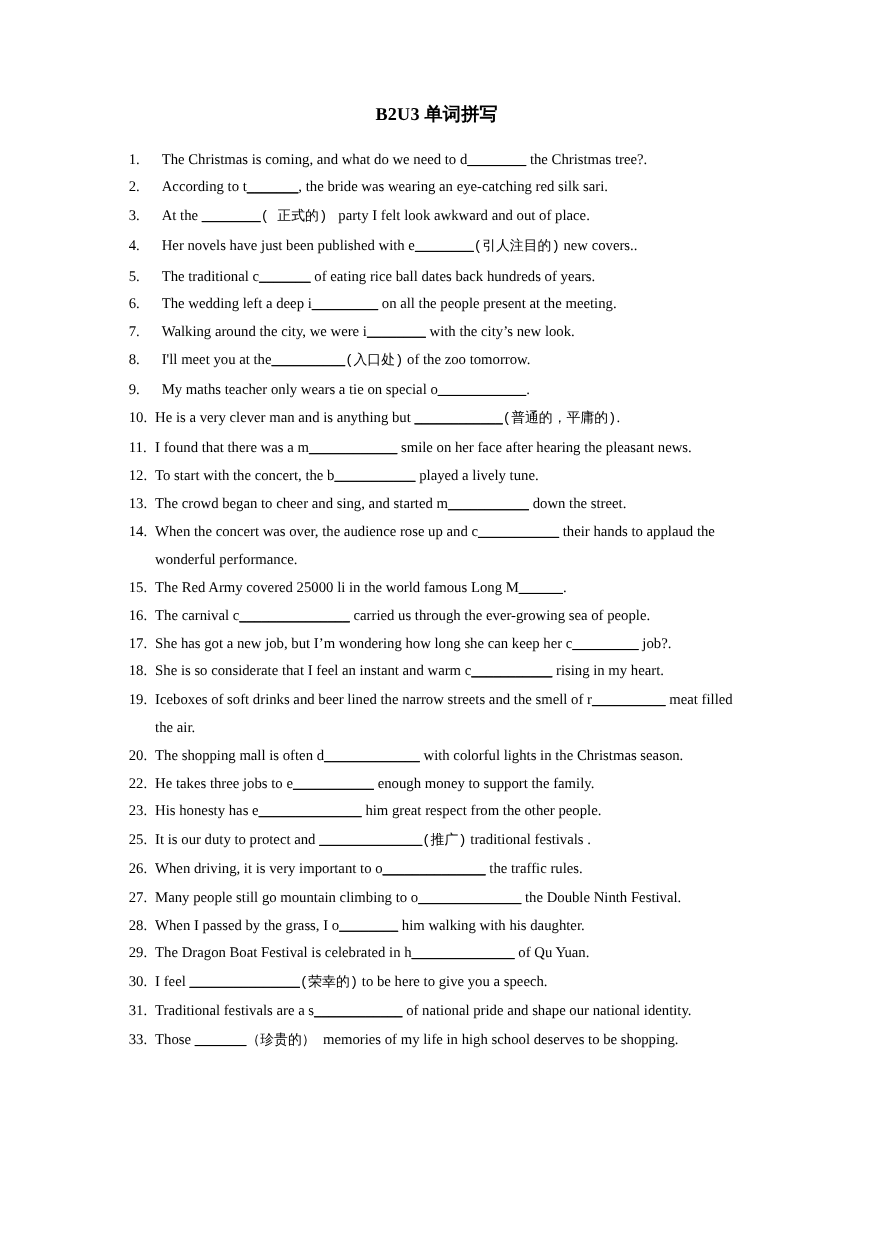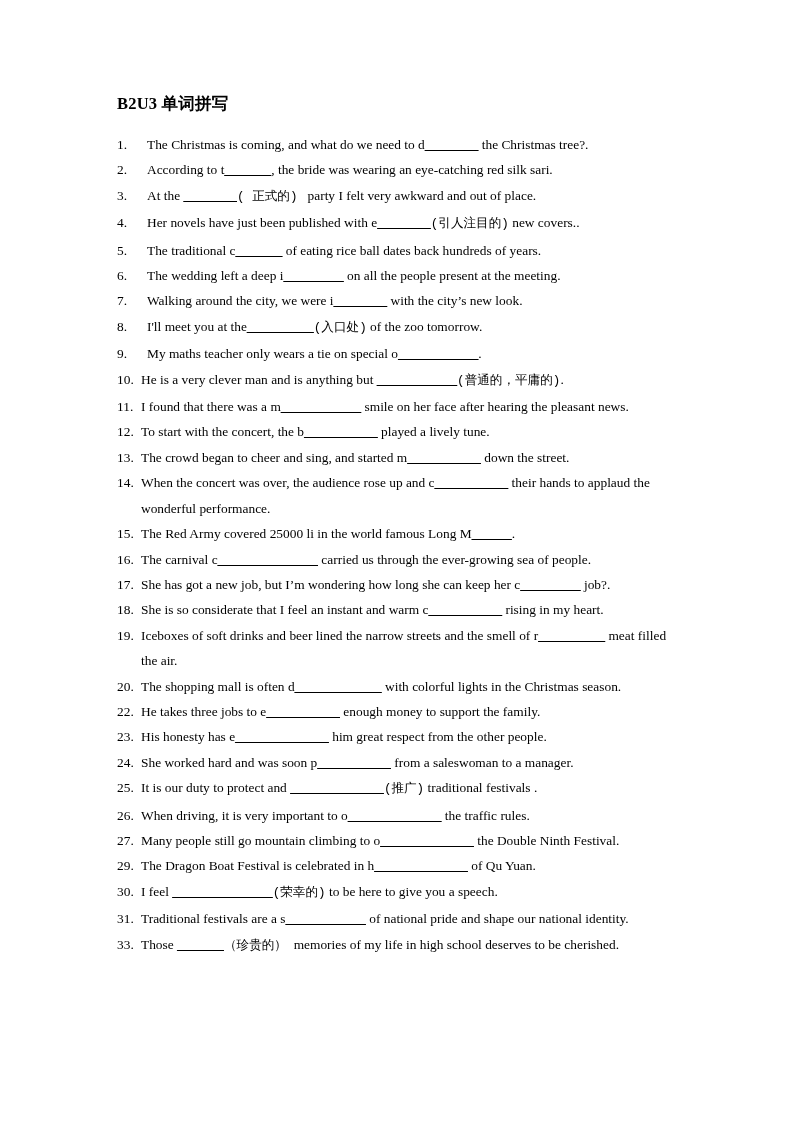--- a/index.html
+++ b/index.html
@@ -15,20 +15,21 @@
     overflow: hidden;
   }
   .page {
     position: relative;
     width: 794px;
     height: 1123px;
     box-sizing: border-box;
     padding: 0 117px 0 117px;
   }
   .doc-title {
+    text-align: center;
     font-weight: bold;
     font-size: 16.5px;
     margin: 0;
     padding-top: 93px;
     padding-bottom: 0;
     letter-spacing: 0.2px;
   }
   .items {
     margin: 0;
     padding: 0;
@@ -71,42 +72,42 @@
   }
 </style>
 </head>
 <body>
 
 <div class="page">
   <h1 class="doc-title">B2U3 单词拼写</h1>
   <ol class="items">
       <li class="item wide-num"><span class="num">1.</span><span>The Christmas is coming, and what do we need to d</span><span class="blank">________</span><span> the Christmas tree?.</span></li>
       <li class="item wide-num"><span class="num">2.</span><span>According to t</span><span class="blank">_______</span><span>, the bride was wearing an eye-catching red silk sari.</span></li>
-      <li class="item wide-num"><span class="num">3.</span><span>At the </span><span class="blank">________</span><span class="cn">( 正式的)</span><span class="gap">   </span><span>party I felt very awkward and out of place.</span></li>
+      <li class="item wide-num"><span class="num">3.</span><span>At the </span><span class="blank">________</span><span class="cn">( 正式的)</span><span class="gap">   </span><span>party I felt look awkward and out of place.</span></li>
       <li class="item wide-num"><span class="num">4.</span><span>Her novels have just been published with e</span><span class="blank">________</span><span class="cn">(引人注目的)</span><span> new covers..</span></li>
       <li class="item wide-num"><span class="num">5.</span><span>The traditional c</span><span class="blank">_______</span><span> of eating rice ball dates back hundreds of years.</span></li>
       <li class="item wide-num"><span class="num">6.</span><span>The wedding left a deep i</span><span class="blank">_________</span><span> on all the people present at the meeting.</span></li>
       <li class="item wide-num"><span class="num">7.</span><span>Walking around the city, we were i</span><span class="blank">________</span><span> with the city’s new look.</span></li>
       <li class="item wide-num"><span class="num">8.</span><span>I'll meet you at the</span><span class="blank">__________</span><span class="cn">(入口处)</span><span> of the zoo tomorrow.</span></li>
       <li class="item wide-num"><span class="num">9.</span><span>My maths teacher only wears a tie on special o</span><span class="blank">____________</span><span>.</span></li>
       <li class="item"><span class="num">10.</span><span>He is a very clever man and is anything but </span><span class="blank">____________</span><span class="cn">(普通的，平庸的)</span><span>.</span></li>
       <li class="item"><span class="num">11.</span><span>I found that there was a m</span><span class="blank">____________</span><span> smile on her face after hearing the pleasant news.</span></li>
       <li class="item"><span class="num">12.</span><span>To start with the concert, the b</span><span class="blank">___________</span><span> played a lively tune.</span></li>
       <li class="item"><span class="num">13.</span><span>The crowd began to cheer and sing, and started m</span><span class="blank">___________</span><span> down the street.</span></li>
       <li class="item"><span class="num">14.</span><span>When the concert was over, the audience rose up and c</span><span class="blank">___________</span><span> their hands to applaud the wonderful performance.</span></li>
       <li class="item"><span class="num">15.</span><span>The Red Army covered 25000 li in the world famous Long M</span><span class="blank">______</span><span>.</span></li>
       <li class="item"><span class="num">16.</span><span>The carnival c</span><span class="blank">_______________</span><span> carried us through the ever-growing sea of people.</span></li>
       <li class="item"><span class="num">17.</span><span>She has got a new job, but I’m wondering how long she can keep her c</span><span class="blank">_________</span><span> job?.</span></li>
       <li class="item"><span class="num">18.</span><span>She is so considerate that I feel an instant and warm c</span><span class="blank">___________</span><span> rising in my heart.</span></li>
       <li class="item"><span class="num">19.</span><span>Iceboxes of soft drinks and beer lined the narrow streets and the smell of r</span><span class="blank">__________</span><span> meat filled the air.</span></li>
       <li class="item"><span class="num">20.</span><span>The shopping mall is often d</span><span class="blank">_____________</span><span> with colorful lights in the Christmas season.</span></li>
       <li class="item"><span class="num">22.</span><span>He takes three jobs to e</span><span class="blank">___________</span><span> enough money to support the family.</span></li>
       <li class="item"><span class="num">23.</span><span>His honesty has e</span><span class="blank">______________</span><span> him great respect from the other people.</span></li>
-      <li class="item"><span class="num">24.</span><span>She worked hard and was soon p</span><span class="blank">___________</span><span> from a saleswoman to a manager.</span></li>
       <li class="item"><span class="num">25.</span><span>It is our duty to protect and </span><span class="blank">______________</span><span class="cn">(推广)</span><span> traditional festivals .</span></li>
       <li class="item"><span class="num">26.</span><span>When driving, it is very important to o</span><span class="blank">______________</span><span> the traffic rules.</span></li>
       <li class="item"><span class="num">27.</span><span>Many people still go mountain climbing to o</span><span class="blank">______________</span><span> the Double Ninth Festival.</span></li>
+      <li class="item"><span class="num">28.</span><span>When I passed by the grass, I o</span><span class="blank">________</span><span> him walking with his daughter.</span></li>
       <li class="item"><span class="num">29.</span><span>The Dragon Boat Festival is celebrated in h</span><span class="blank">______________</span><span> of Qu Yuan.</span></li>
       <li class="item"><span class="num">30.</span><span>I feel </span><span class="blank">_______________</span><span class="cn">(荣幸的)</span><span> to be here to give you a speech.</span></li>
       <li class="item"><span class="num">31.</span><span>Traditional festivals are a s</span><span class="blank">____________</span><span> of national pride and shape our national identity.</span></li>
-      <li class="item"><span class="num">33.</span><span>Those </span><span class="blank">_______</span><span class="cn">（珍贵的）</span><span class="gap">  </span><span>memories of my life in high school deserves to be cherished.</span></li>
+      <li class="item"><span class="num">33.</span><span>Those </span><span class="blank">_______</span><span class="cn">（珍贵的）</span><span class="gap">  </span><span>memories of my life in high school deserves to be shopping.</span></li>
     </ol>
 </div>
 
 </body></html>

